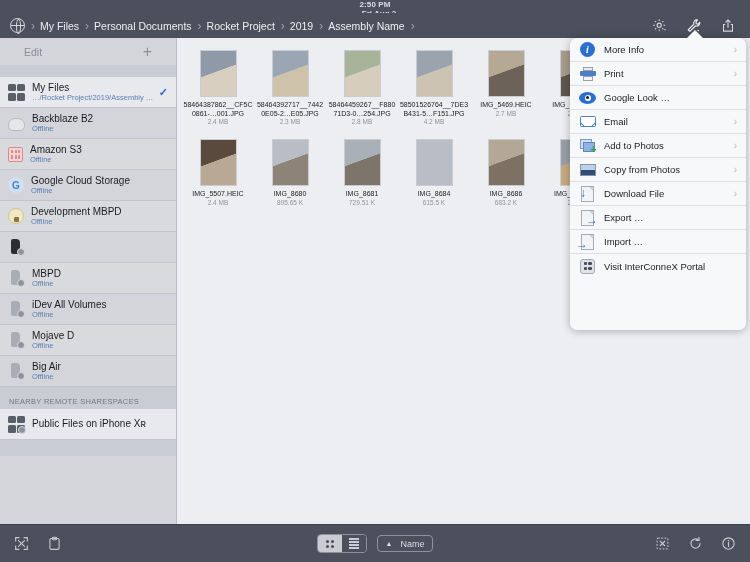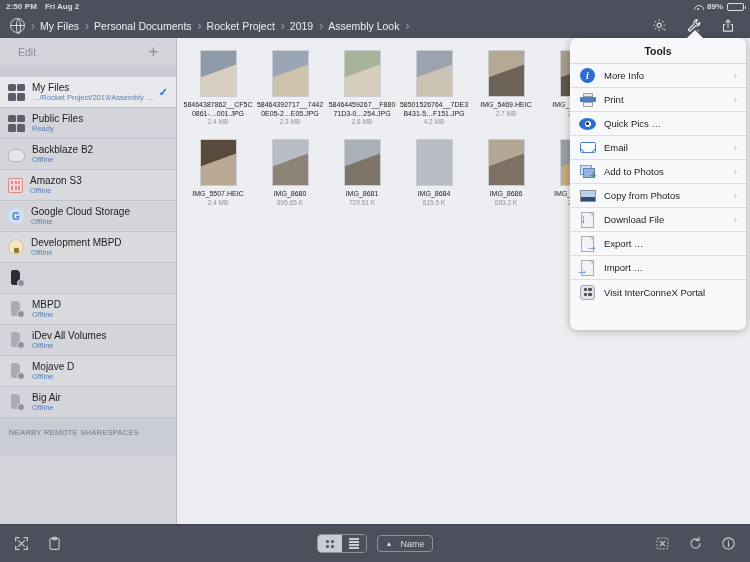--- a/index.html
+++ b/index.html
@@ -7,21 +7,21 @@
     width: 750px; height: 562px;
     font-family: "Liberation Sans", sans-serif;
     background: #4b505c; overflow: hidden;
   }
   #app { position: relative; width: 750px; height: 562px; }
 
   
   .statusbar {
     position: absolute; top: 0; left: 0; width: 750px; height: 13px;
     background: #4b505c; color: #dcdee3; font-size: 8px;
-    display: flex; align-items: center; padding: 0 6px;
+    display: flex; align-items: center; padding: 0 6px; flex-direction: column;
   }
   .sb-time { font-weight: bold; letter-spacing: .1px; }
   .sb-date { margin-left: 8px; font-weight: bold; }
   .sb-right { margin-left: auto; display: flex; align-items: flex-end; gap: 4px; }
   .wifi { width: 9px; height: 7px; position: relative; }
   .wifi::before {
     content: ""; position: absolute; left: 0; top: 1px;
     width: 8px; height: 8px; border: 1.4px solid #dcdee3;
     border-radius: 50%; clip-path: polygon(0 0, 100% 0, 100% 48%, 0 48%);
   }
@@ -52,21 +52,21 @@
   .nav-ico { color: #d6d8dd; display: flex; align-items: center; }
   .nav-ico.active { color: #eef0f3; }
 
   
   .sidebar {
     position: absolute; top: 38px; left: 0; width: 177px; height: 486px;
     background: #d3d5da; border-right: 1px solid #b9bcc3; overflow: hidden;
   }
   .side-head {
     height: 27px; display: flex; align-items: center; background: #d3d5da;
-    padding: 0 18px; position: relative;
+    padding: 0 24px; position: relative;
   }
   .side-edit { color: #8b8e96; font-size: 10.5px; }
   .side-title { position: absolute; left: 0; right: 0; text-align: center; font-size: 11px; font-weight: bold; color: #1c1c1e; }
   .side-plus { margin-left: auto; color: #8b8e96; font-size: 16px; line-height: 1; font-weight: 300; z-index: 2; }
   .side-gap { height: 12px; background: #c9ccd2; }
 
   .srow {
     display: flex; align-items: center; height: 31px; padding: 0 8px;
     border-bottom: .5px solid #c2c5cb; background: #d8dade;
   }
@@ -193,21 +193,21 @@
     <span class="crumbs">
       <span class="crumb-sep">›</span>
       <span class="crumb">My Files</span>
       <span class="crumb-sep">›</span>
       <span class="crumb">Personal Documents</span>
       <span class="crumb-sep">›</span>
       <span class="crumb">Rocket Project</span>
       <span class="crumb-sep">›</span>
       <span class="crumb">2019</span>
       <span class="crumb-sep">›</span>
-      <span class="crumb">Assembly Look</span>
+      <span class="crumb">Assembly Name</span>
       <span class="crumb-sep">›</span>
     </span>
     <span class="nav-right">
       <span class="nav-ico">
         <svg width="16" height="16" viewBox="0 0 20 20">
             <g fill="none" stroke="currentColor" stroke-width="1.3">
               <circle cx="9" cy="9" r="2.6"></circle>
               <path d="M9 1.6v2M9 14.4v2M1.6 9h2M14.4 9h2M3.8 3.8l1.4 1.4M12.8 12.8l1.4 1.4M14.2 3.8l-1.4 1.4M5.2 12.8l-1.4 1.4"></path>
             </g>
             <path d="M15 14l2.4 0-1.2 2z" fill="currentColor"></path>
@@ -244,32 +244,20 @@
             <i></i>
             <i></i>
           </span>
           <div class="srow-txt">
             <div class="srow-name">My Files</div>
             <div class="srow-sub blue">…/Rocket Project/2019/Assembly Pics</div>
           </div>
           <span class="check">✓</span>
         </div>
         <div class="srow alt">
-          <span class="srow-ico ico-puzzle">
-            <i></i>
-            <i></i>
-            <i></i>
-            <i></i>
-          </span>
-          <div class="srow-txt">
-            <div class="srow-name">Public Files</div>
-            <div class="srow-sub blue">Ready</div>
-          </div>
-        </div>
-        <div class="srow alt">
           <span class="srow-ico ico-cloud"></span>
           <div class="srow-txt">
             <div class="srow-name">Backblaze B2</div>
             <div class="srow-sub blue">Offline</div>
           </div>
         </div>
         <div class="srow">
           <span class="srow-ico ico-s3">
             <i></i>
             <i></i>
@@ -338,20 +326,34 @@
             <span class="body"></span>
             <span class="badge"></span>
           </span>
           <div class="srow-txt">
             <div class="srow-name">Big Air</div>
             <div class="srow-sub blue">Offline</div>
           </div>
         </div>
       </div>
     <div class="sect-head">NEARBY REMOTE SHARESPACES</div>
+    <div id="nearby-list">
+        <div class="srow sel">
+          <span class="srow-ico ico-puzzle" style="position: relative;">
+            <i></i>
+            <i></i>
+            <i></i>
+            <i></i>
+            <span style="position: absolute; right: -1px; bottom: -1px; width: 8px; height: 8px; border-radius: 50%; background: rgb(142, 146, 155); border: 1px solid rgb(216, 218, 222);"></span>
+          </span>
+          <div class="srow-txt">
+            <div class="srow-name" style="line-height: 20px;">Public Files on iPhone Xʀ</div>
+          </div>
+        </div>
+      </div>
     <div class="side-bottom-gap"></div>
   </div>
 
   <div class="content">
     <div class="grid" id="file-grid">
         <div class="cell">
           <div class="thumb-wrap">
             <div class="thumb" style="background: linear-gradient(160deg, rgb(143, 154, 168) 0%, rgb(143, 154, 168) 45%, rgb(216, 207, 192) 46%, rgb(216, 207, 192) 100%);"></div>
           </div>
           <div class="fname">58464387862__CF5C0861-…001.JPG</div>
@@ -446,21 +448,20 @@
             <div class="thumb" style="background: linear-gradient(160deg, rgb(232, 226, 214) 0%, rgb(232, 226, 214) 45%, rgb(159, 176, 196) 46%, rgb(159, 176, 196) 100%);"></div>
           </div>
           <div class="fname">Pic One</div>
           <div class="fsize">445.22 K</div>
         </div>
       </div>
   </div>
 
   <div class="pop-arrow"></div>
   <div class="popover">
-    <div class="pop-title">Tools</div>
     <div id="pop-list">
         <div class="pop-item">
           <span class="pop-ico">
             <span class="i-info">i</span>
           </span>
           <span class="pop-label">More Info</span>
           <span class="pop-chev">›</span>
         </div>
         <div class="pop-item">
           <span class="pop-ico">
@@ -472,21 +473,21 @@
           </span>
           <span class="pop-label">Print</span>
           <span class="pop-chev">›</span>
         </div>
         <div class="pop-item">
           <span class="pop-ico">
             <span class="i-eye">
               <i></i>
             </span>
           </span>
-          <span class="pop-label">Quick Pics …</span>
+          <span class="pop-label">Google Look …</span>
         </div>
         <div class="pop-item">
           <span class="pop-ico">
             <span class="i-mail"></span>
           </span>
           <span class="pop-label">Email</span>
           <span class="pop-chev">›</span>
         </div>
         <div class="pop-item">
           <span class="pop-ico">

